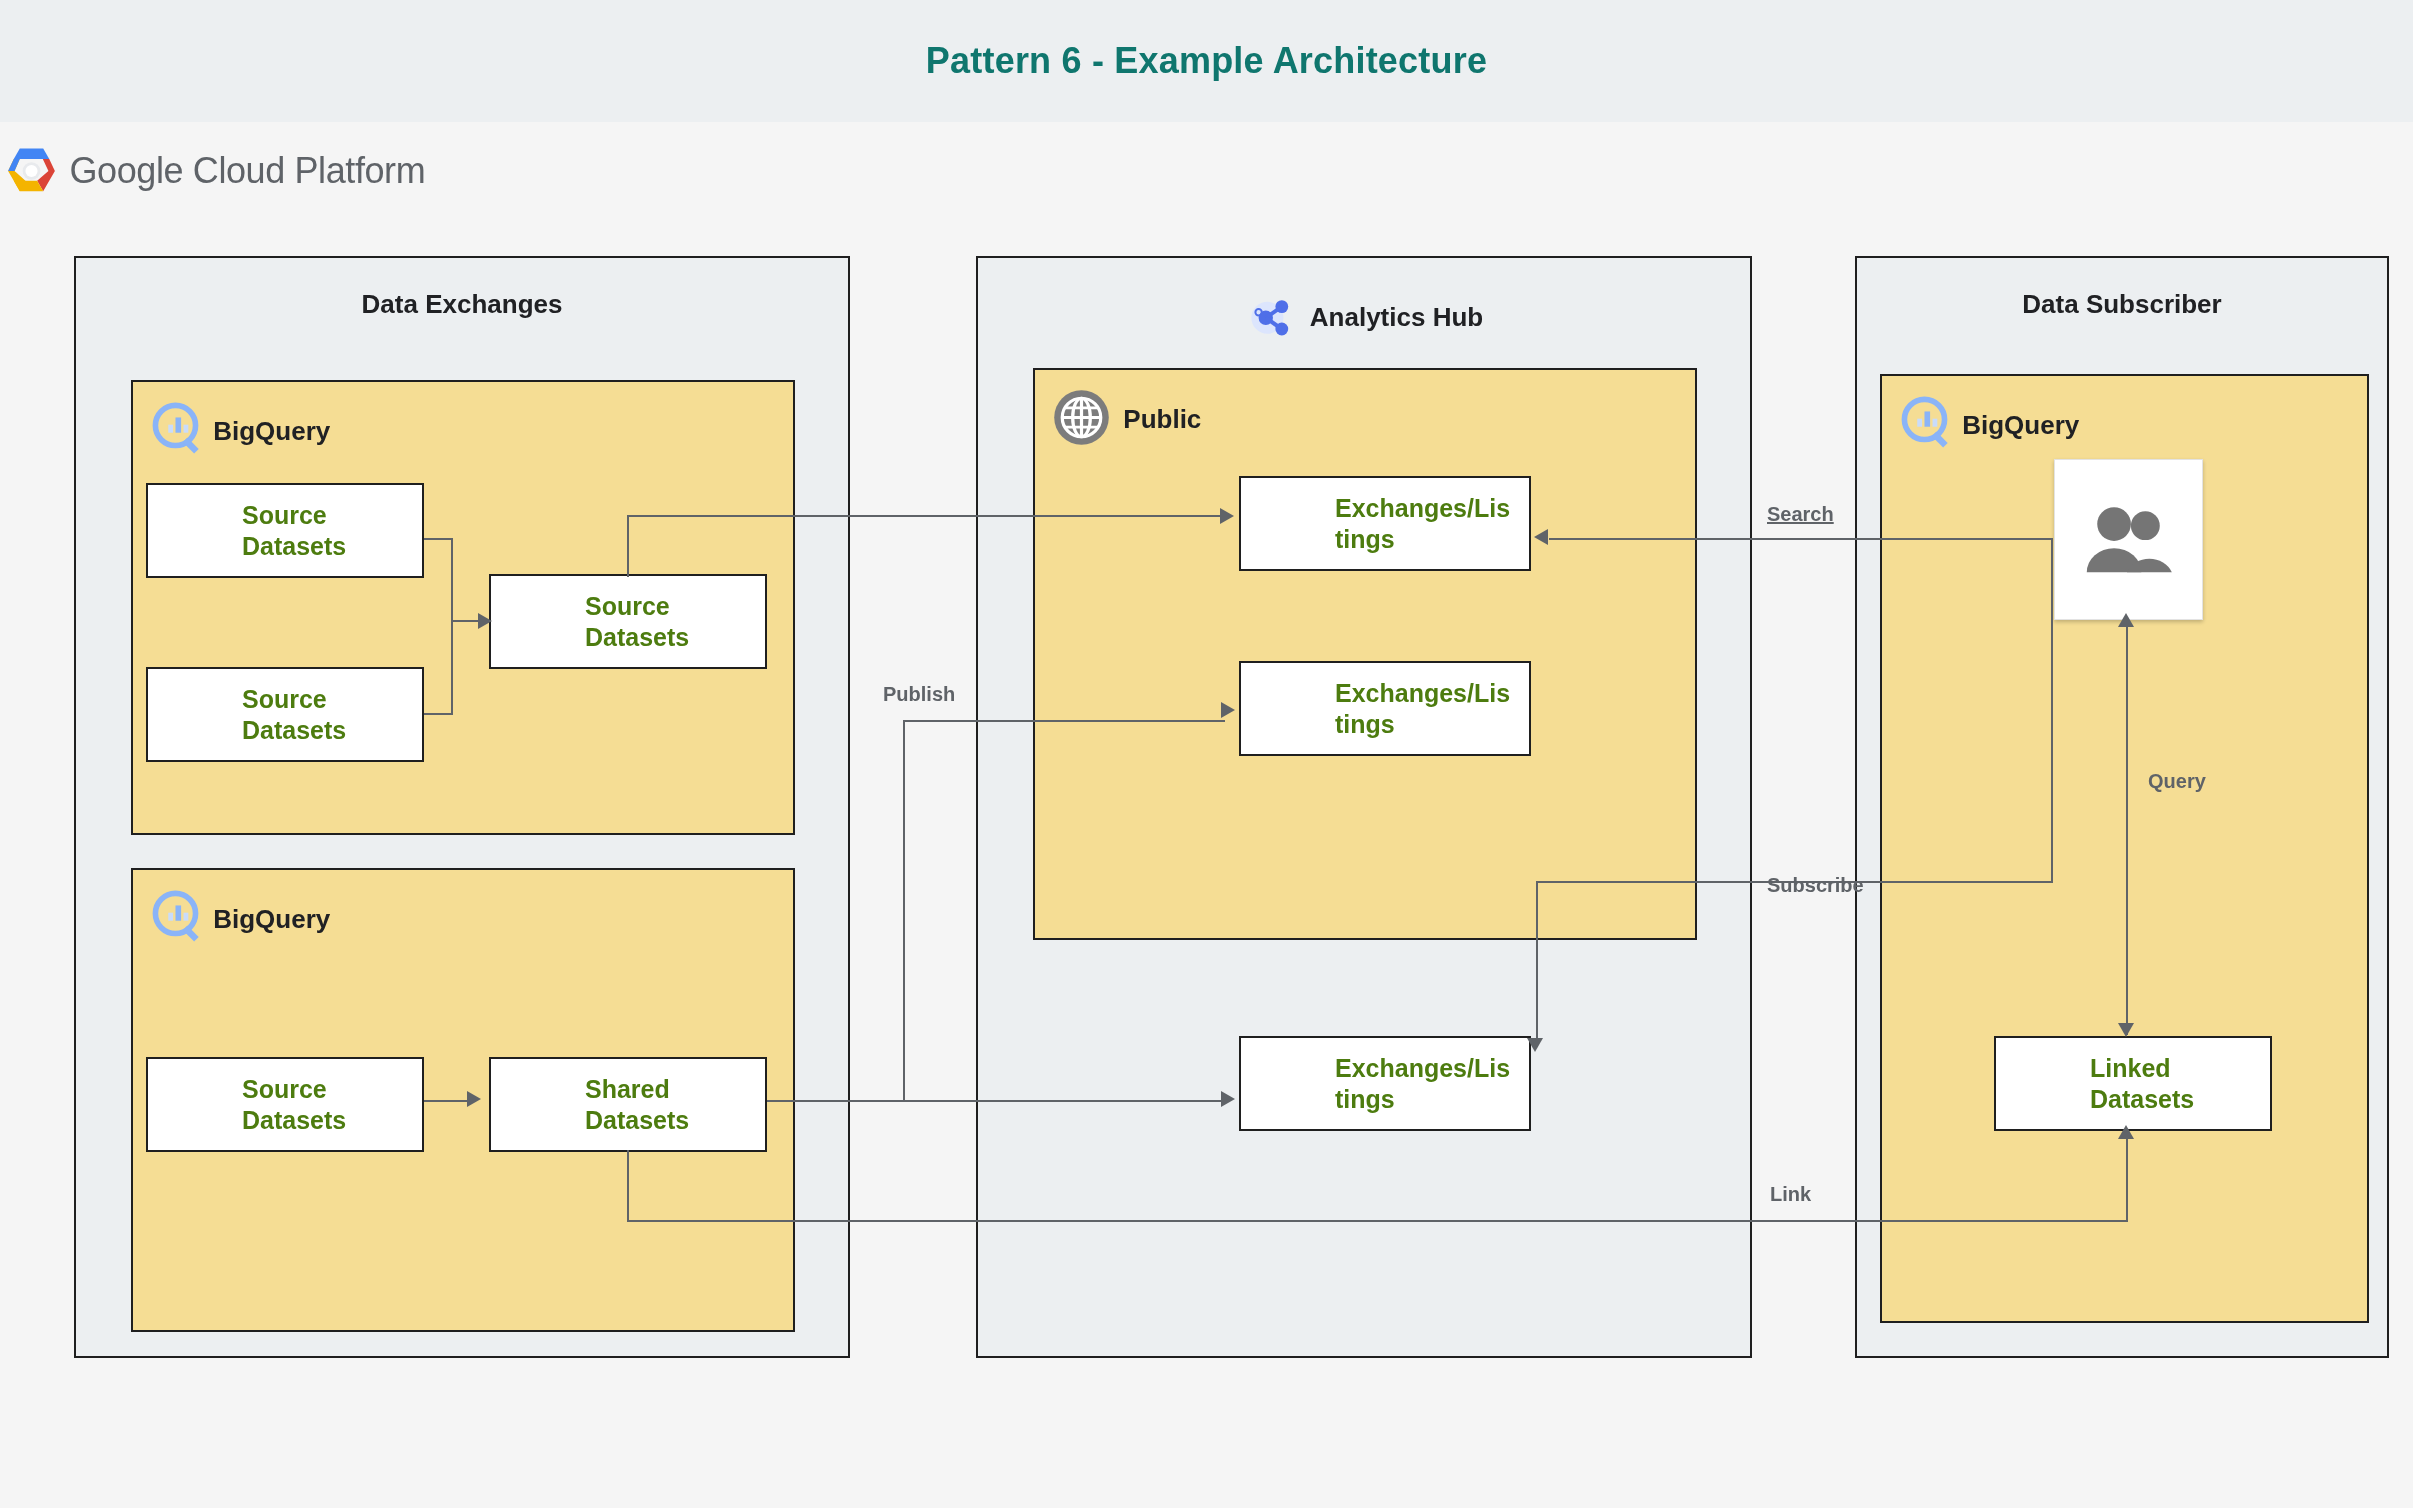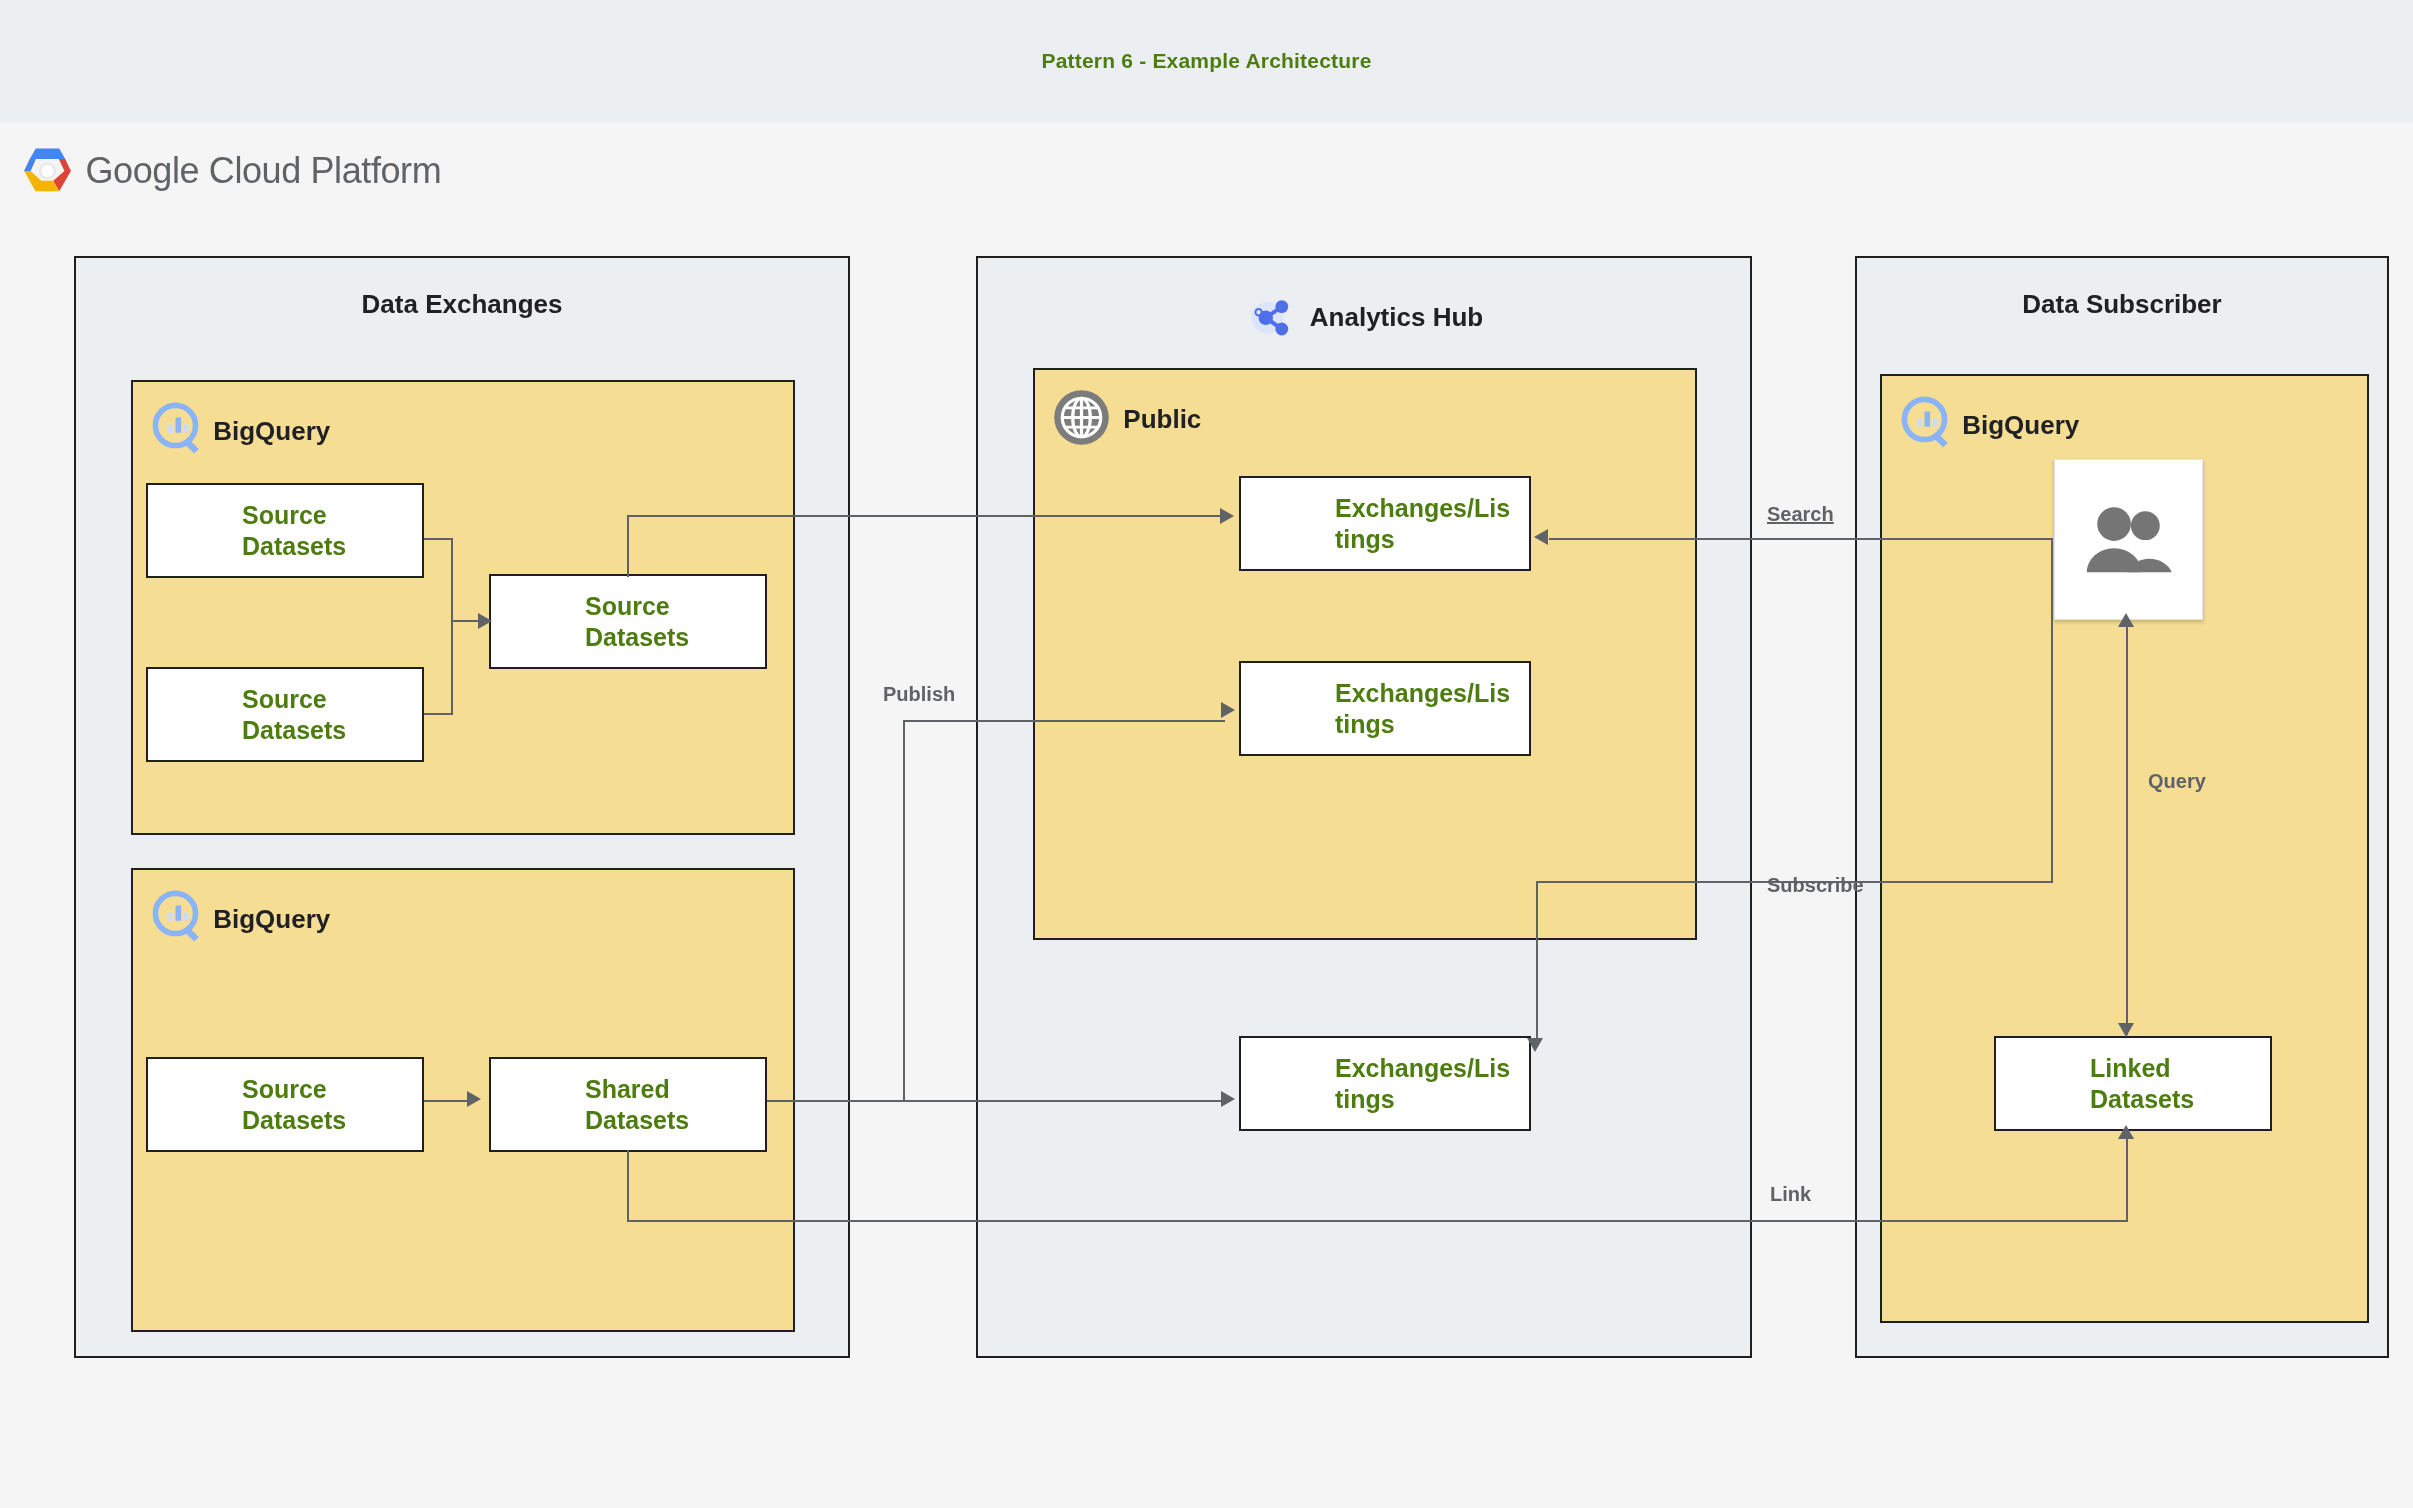--- a/index.html
+++ b/index.html
@@ -12,30 +12,30 @@
   }
   #stage { position:relative; width:2413px; height:1508px; background:#ffffff; }
 
   
   .title-bar{
     position:absolute; left:0; top:0; width:2413px; height:122px;
     background:#eceff1;
     display:flex; align-items:center; justify-content:center;
   }
   .title-text{
-    font-size:21px; font-weight:bold; color:#4d7c0f; letter-spacing:0.2px;
+    font-size:36px; font-weight:bold; color:#0f766e; letter-spacing:0.2px;
   }
 
   .canvas{
     position:absolute; left:0; top:122px; width:2413px; height:1386px;
     background:#f5f5f5;
   }
 
   
-  .gcp-logo{ position:absolute; left:24px; top:146px; display:flex; align-items:center;text-align:center; }
+  .gcp-logo{ position:absolute; left:8px; top:146px; display:flex; align-items:center;text-align:center; }
   .gcp-mark{ width:47px; height:50px; position:relative; }
   .gcp-text{ font-size:36px; color:#5f6368; margin-left:14.5px; letter-spacing:-0.4px; font-weight:400;}
 
   
   .group{
     position:absolute;
     background:#eceff1;
     border:2.4px solid #1f1f1f;
   }
   .group-title{

